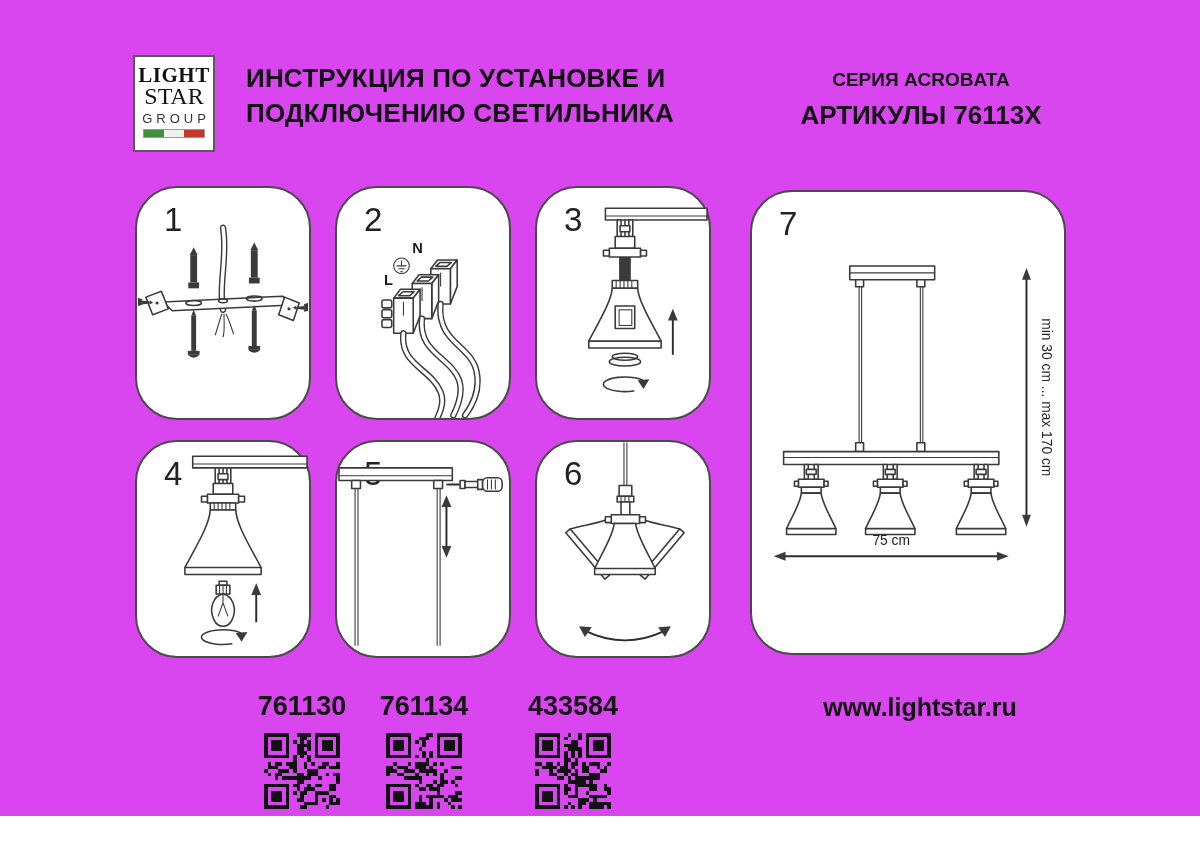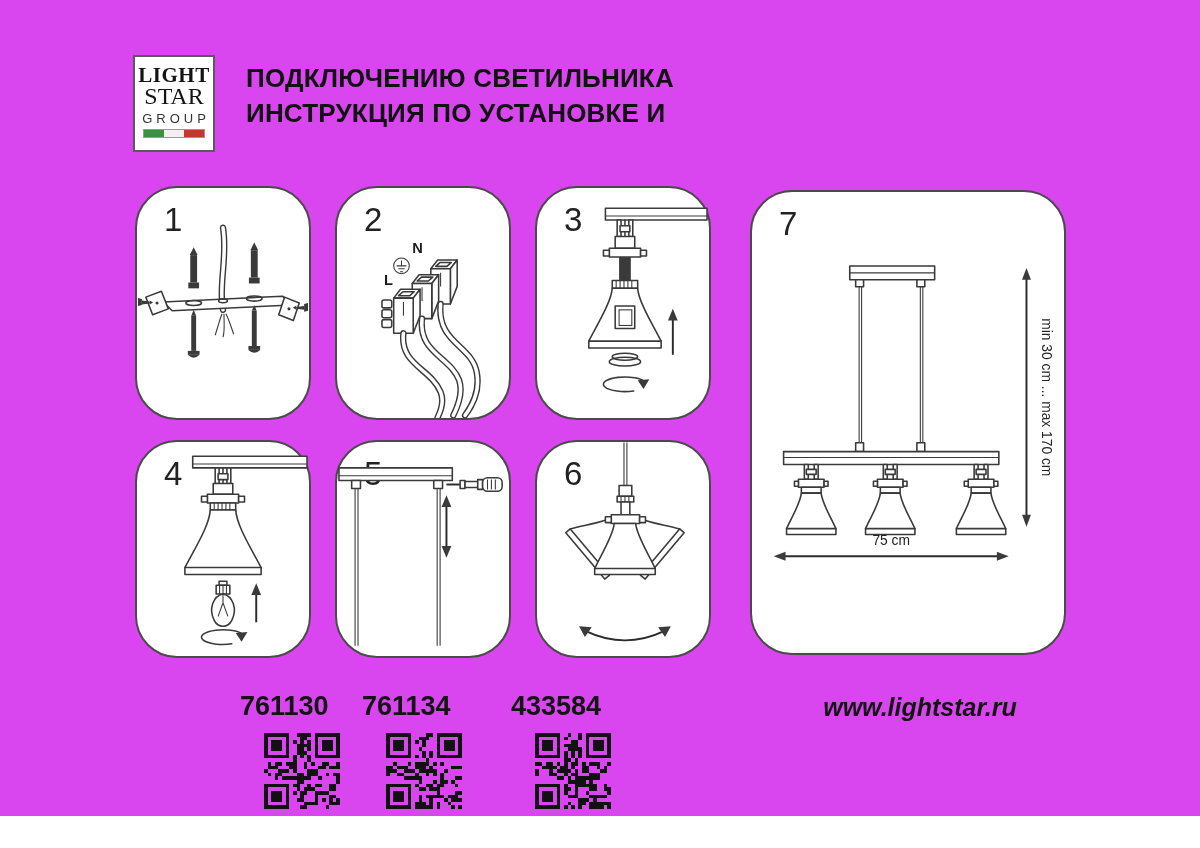--- a/index.html
+++ b/index.html
@@ -40,49 +40,53 @@
   .th  { fill:none; stroke:#3a3a3a; stroke-width:1.1; }
   .lnw { fill:#ffffff; stroke:#3a3a3a; stroke-width:1.6; stroke-linejoin:round; }
   .fl  { fill:#3a3a3a; stroke:none; }
   .tube   { fill:none; stroke:#3a3a3a; stroke-width:6.5; stroke-linecap:round; }
   .tubein { fill:none; stroke:#ffffff; stroke-width:3.6; stroke-linecap:round; }
   .aline  { fill:none; stroke:#2c2c2c; stroke-width:2; }
   text.dlbl { fill:#1c1c1c; font-weight:bold; font-size:15px; font-family:"Liberation Sans",sans-serif; }
   text.dim  { fill:#222; font-size:14px; font-family:"Liberation Sans",sans-serif; }
 
   
-  .article-col { position:absolute; top:691px; width:124px; text-align:left; }
+  .article-col { position:absolute; top:691px; width:124px; text-align:center; }
   .c1 { left:240px; } .c2 { left:362px; } .c3 { left:511px; }
   .article-num { font-size:27px; font-weight:bold; color:#141414; }
   .qr { width:76px; height:76px; margin:11px auto 0; }
   .qr svg { display:block; width:76px; height:76px; }
   .website { position:absolute; left:770px; top:693px; width:300px; text-align:center;
-             font-size:25px; font-weight:bold; color:#141414;font-style:italic; }
+             font-size:25px; font-weight:bold; color:#141414; }
 </style>
 </head>
 <body>
 
 <div class="page">
 
   <div class="logo">
     <div class="logo-light">LIGHT</div>
     <div class="logo-star">STAR</div>
     <div class="logo-group">GROUP</div>
     <div class="flag">
       <span class="g"></span>
       <span class="w"></span>
       <span class="r"></span>
     </div>
   </div>
 
   <div class="title">
+    <div>ИНСТРУКЦИЯ ПО УСТАНОВКЕ И</div>
     <div>ПОДКЛЮЧЕНИЮ СВЕТИЛЬНИКА</div>
-    <div>ИНСТРУКЦИЯ ПО УСТАНОВКЕ И</div>
-  </div>
-
+  </div>
+
+  <div class="series-block">
+    <div class="series">СЕРИЯ ACROBATA</div>
+    <div class="articles-heading">АРТИКУЛЫ 76113X</div>
+  </div>
 
   <div class="panel p1">
     <div class="step-num">1</div>
     <svg class="diagram" viewBox="0 0 176 234">
       <g>
         <path class="tube" d="M88,40 C93,70 83,100 88,124"></path>
         <path class="tubein" d="M88,40 C93,70 83,100 88,124"></path>
         <path class="th" d="M87,128 C84,136 82,144 80,150"></path>
         <path class="th" d="M89,128 C89,138 90,146 88,152"></path>
         <path class="th" d="M91,128 C95,136 97,144 99,149"></path>

